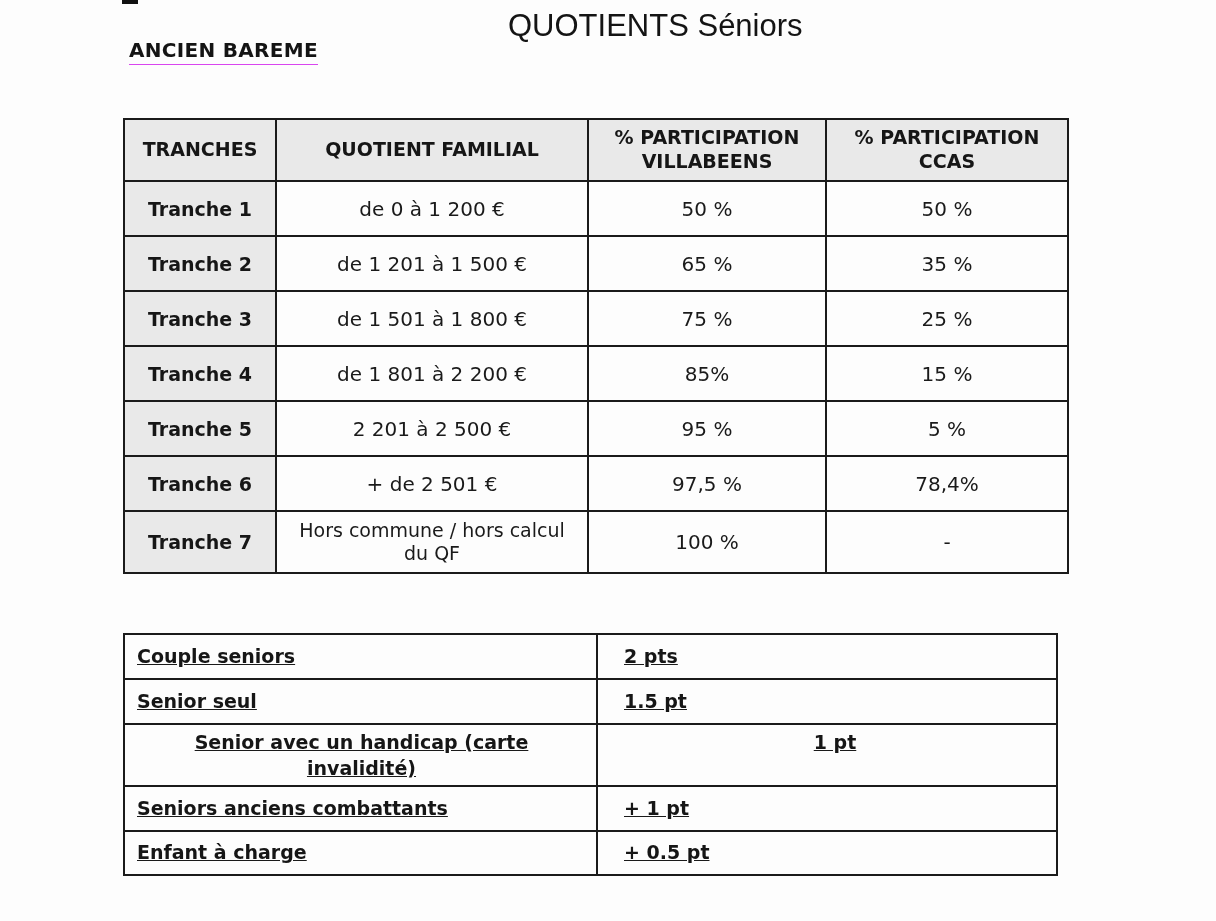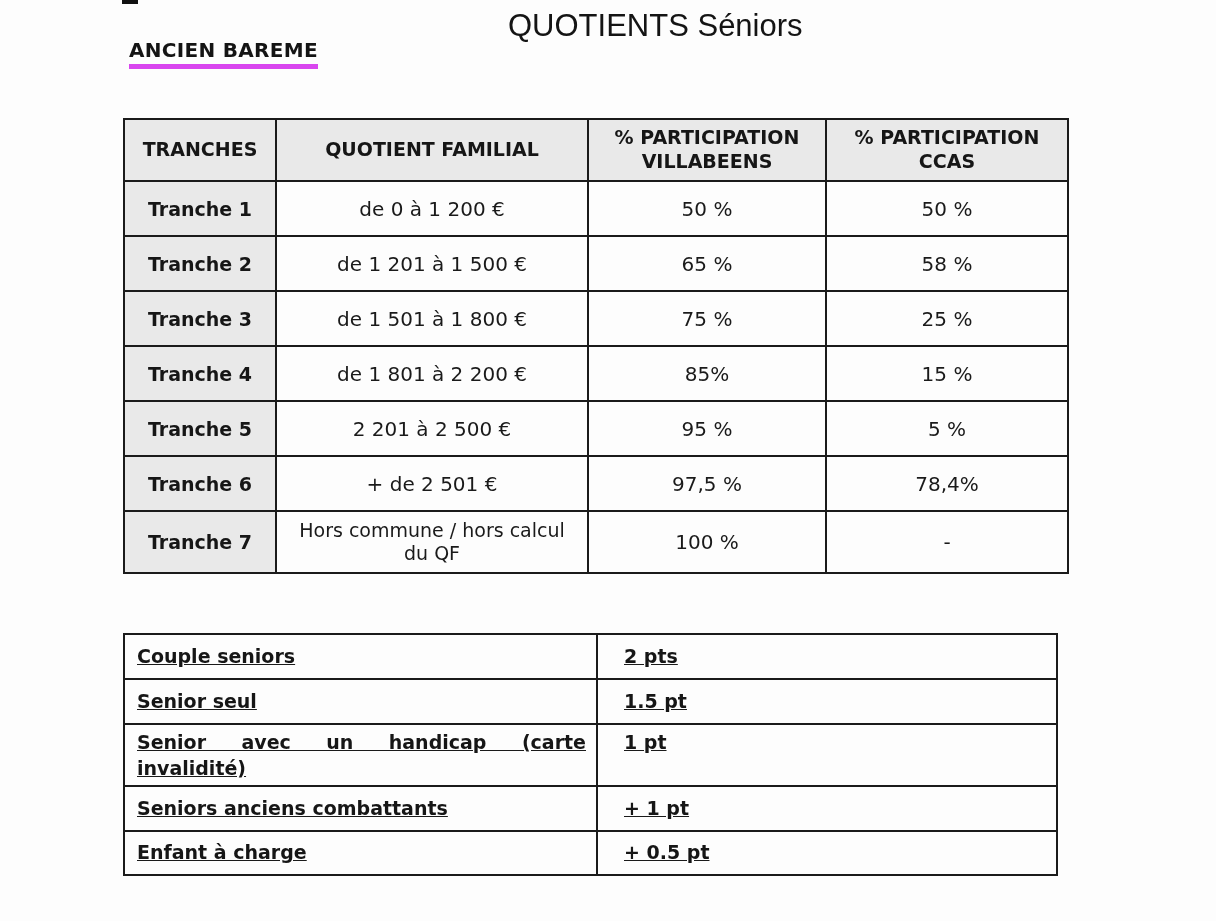--- a/index.html
+++ b/index.html
@@ -31,21 +31,21 @@
     white-space: nowrap;
   }
 
   .doc-heading {
     position: absolute;
     left: 129px; top: 38px;
     font-size: 20px;
     font-weight: bold;
     letter-spacing: 0.3px;
     color: #141414;
-    border-bottom: 5px solid #d946ef;
+    border-bottom: 1px solid #d946ef;
     padding-bottom: 2px;
     white-space: nowrap;
   }
 
   
   table.bareme {
     position: absolute;
     left: 123px; top: 118px;
     width: 944px;
     border-collapse: collapse;
@@ -90,21 +90,21 @@
     border: 2px solid #1b1b1b;
     font-size: 19px;
     font-weight: bold;
     color: #161616;
     vertical-align: middle;
     padding: 4px 10px 4px 12px;
     background: #fdfdfd;
     line-height: 1.35;
   }
   table.points tr.r1 td, table.points tr.r2 td, table.points tr.r4 td { height: 35px; }
-  table.points tr.r3 td { height: 47px; vertical-align: top; padding-top: 5px; }
+  table.points tr.r3 td { height: 47px; vertical-align: top; padding-top: 5px; text-align: center; }
   table.points tr.r5 td { height: 34px; }
   table.points td.label-justify { text-align: justify; }
   table.points td.value-cell { padding-left: 26px; }
 </style>
 </head>
 <body>
 
 <div class="page">
 
   <div class="artifact-top"></div>
@@ -131,21 +131,21 @@
       <tr>
         <td class="tranche-cell">Tranche 1</td>
         <td>de 0 à 1 200 €</td>
         <td>50 %</td>
         <td>50 %</td>
       </tr>
       <tr>
         <td class="tranche-cell">Tranche 2</td>
         <td>de 1 201 à 1 500 €</td>
         <td>65 %</td>
-        <td>58 %</td>
+        <td>35 %</td>
       </tr>
       <tr>
         <td class="tranche-cell">Tranche 3</td>
         <td>de 1 501 à 1 800 €</td>
         <td>75 %</td>
         <td>25 %</td>
       </tr>
       <tr>
         <td class="tranche-cell">Tranche 4</td>
         <td>de 1 801 à 2 200 €</td>

